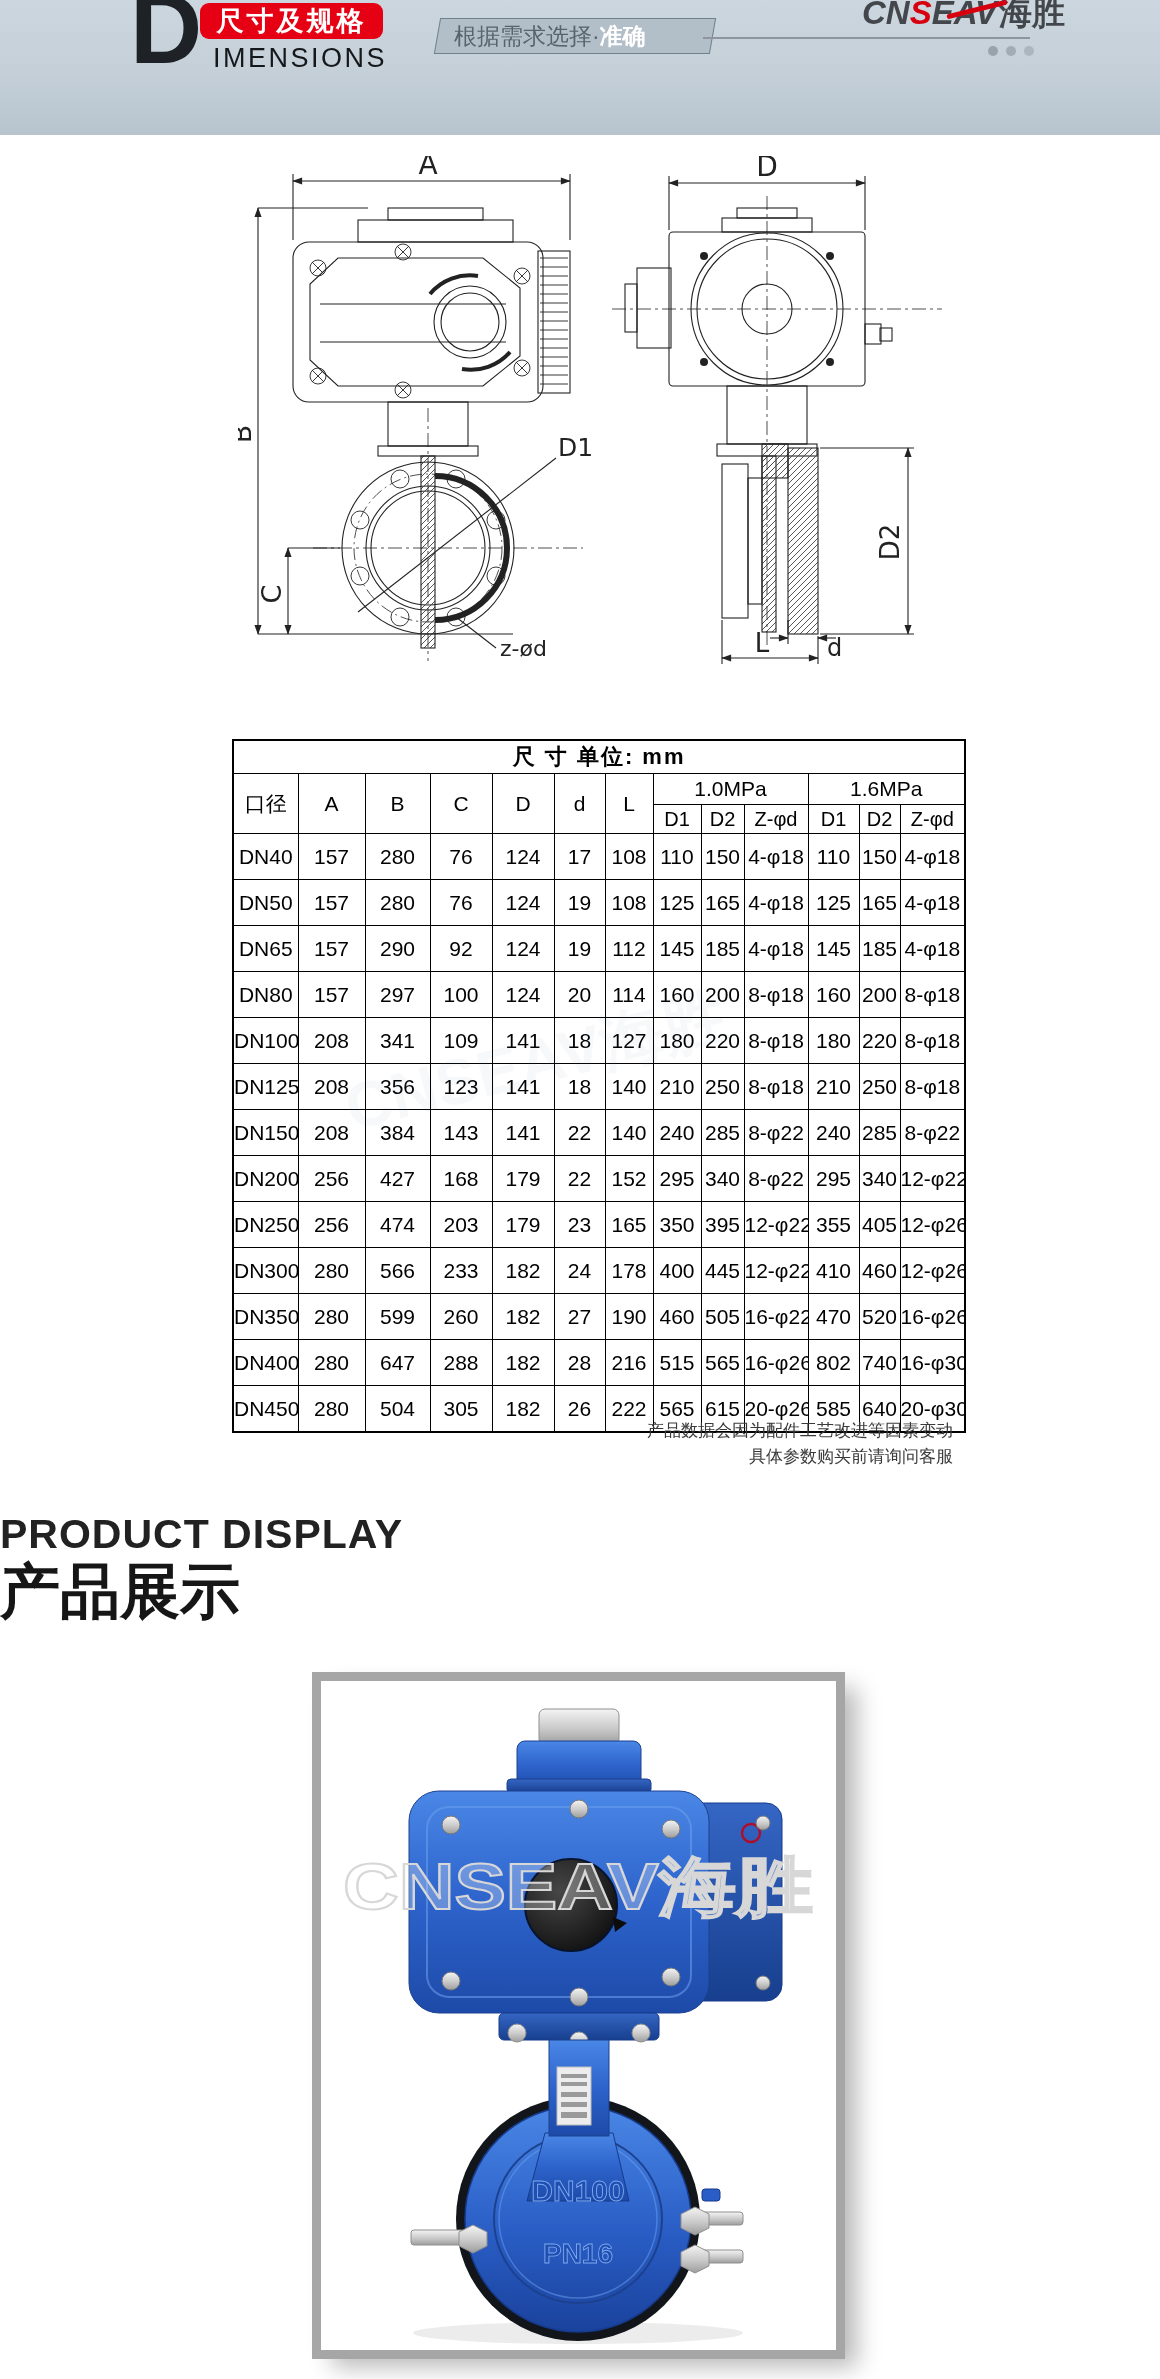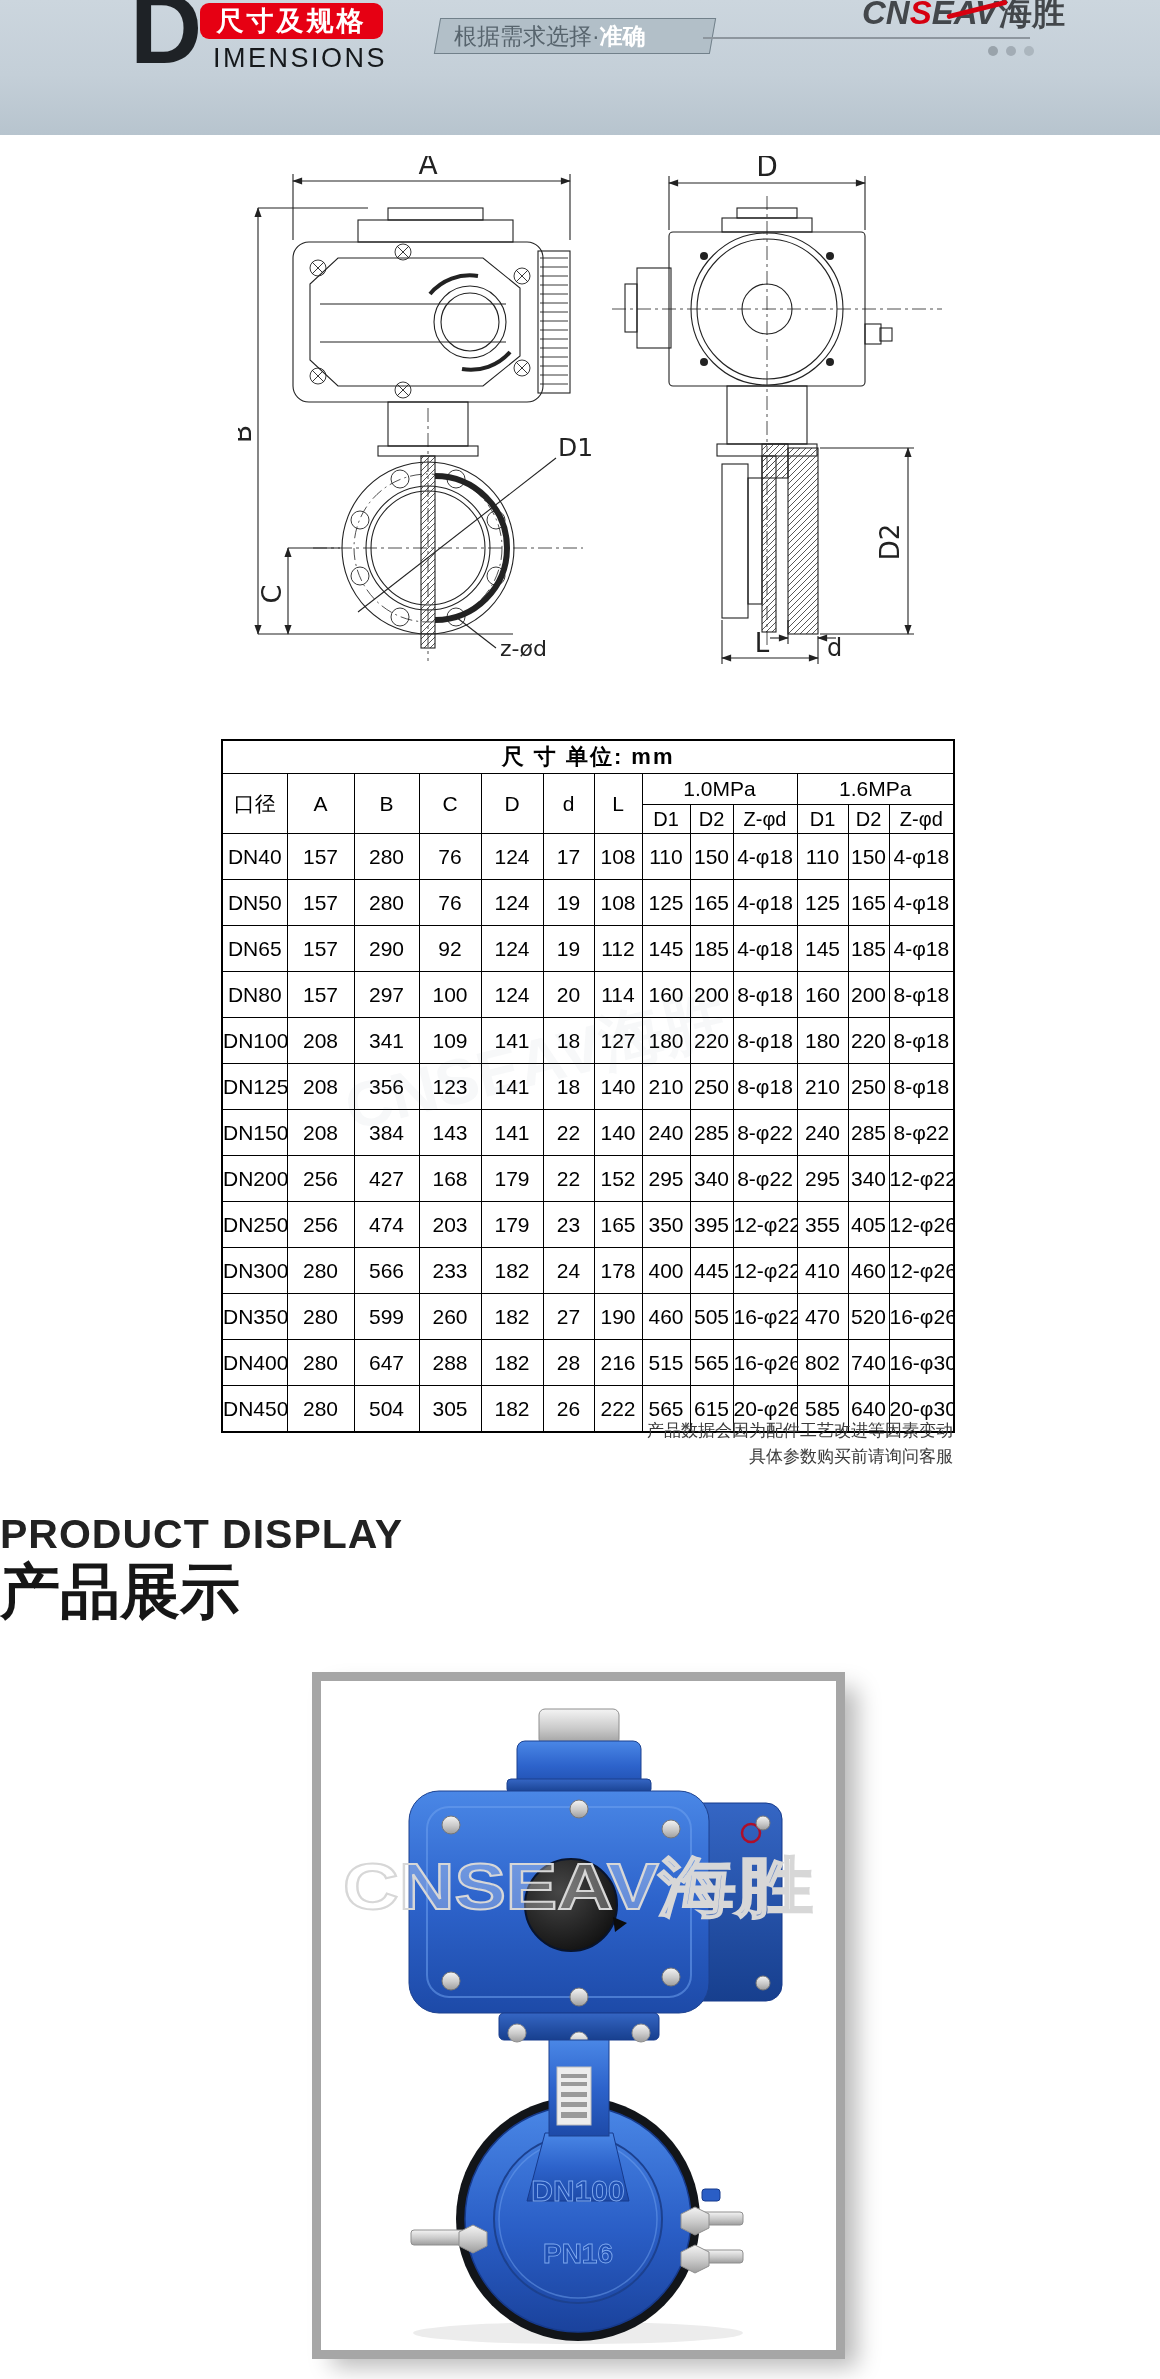--- a/index.html
+++ b/index.html
@@ -26,21 +26,21 @@
     transform:rotate(-14deg);border-radius:3px;}
   .logo-line{position:absolute;left:703px;top:37px;width:327px;height:2px;background:#8d969e;}
   .dots{position:absolute;left:988px;top:46px;display:flex;gap:8px;}
   .dots i{width:10px;height:10px;border-radius:50%;background:#99a3ab;display:block;}
   .dots i:nth-child(2){opacity:.8;} .dots i:nth-child(3){opacity:.6;}
   
   .draw{position:absolute;}
   .draw svg text{font-family:"DejaVu Sans","Liberation Sans",sans-serif;fill:#222;}
   
   .spec-wrap{position:absolute;left:221px;top:739px;width:732px;}
-  table.spec{border-collapse:collapse;table-layout:fixed;width:732px;border:2px solid #000;background:#fff;}
+  table.spec{border-collapse:collapse;table-layout:fixed;width:732px;border:2px solid #000;background:#fff;margin-left:11px;}
   table.spec td,table.spec th{border:1px solid #000;text-align:center;vertical-align:middle;
     font-size:20px;font-weight:400;color:#000;padding:0;overflow:hidden;white-space:nowrap;}
   tr.t-title th{height:32px;font-size:22px;font-weight:700;letter-spacing:2px;}
   tr.t-head1 th{height:30px;font-size:21px;}
   tr.t-head2 th{height:28px;font-size:20px;}
   tr.t-row td{height:45px;font-size:21px;}
   .tbl-watermark{position:absolute;left:120px;top:280px;font-size:64px;font-weight:800;color:rgba(90,110,130,0.05);
     transform:rotate(-14deg);pointer-events:none;white-space:nowrap;}
   
   .notes{position:absolute;right:207px;top:1418px;text-align:right;font-size:17px;color:#3a3a3a;line-height:1.5;}

